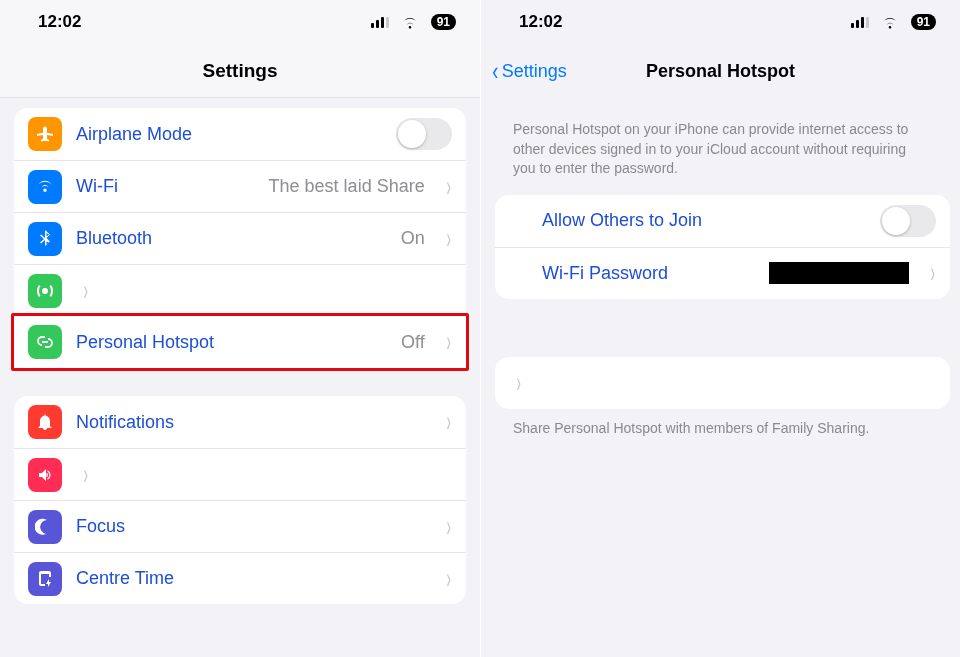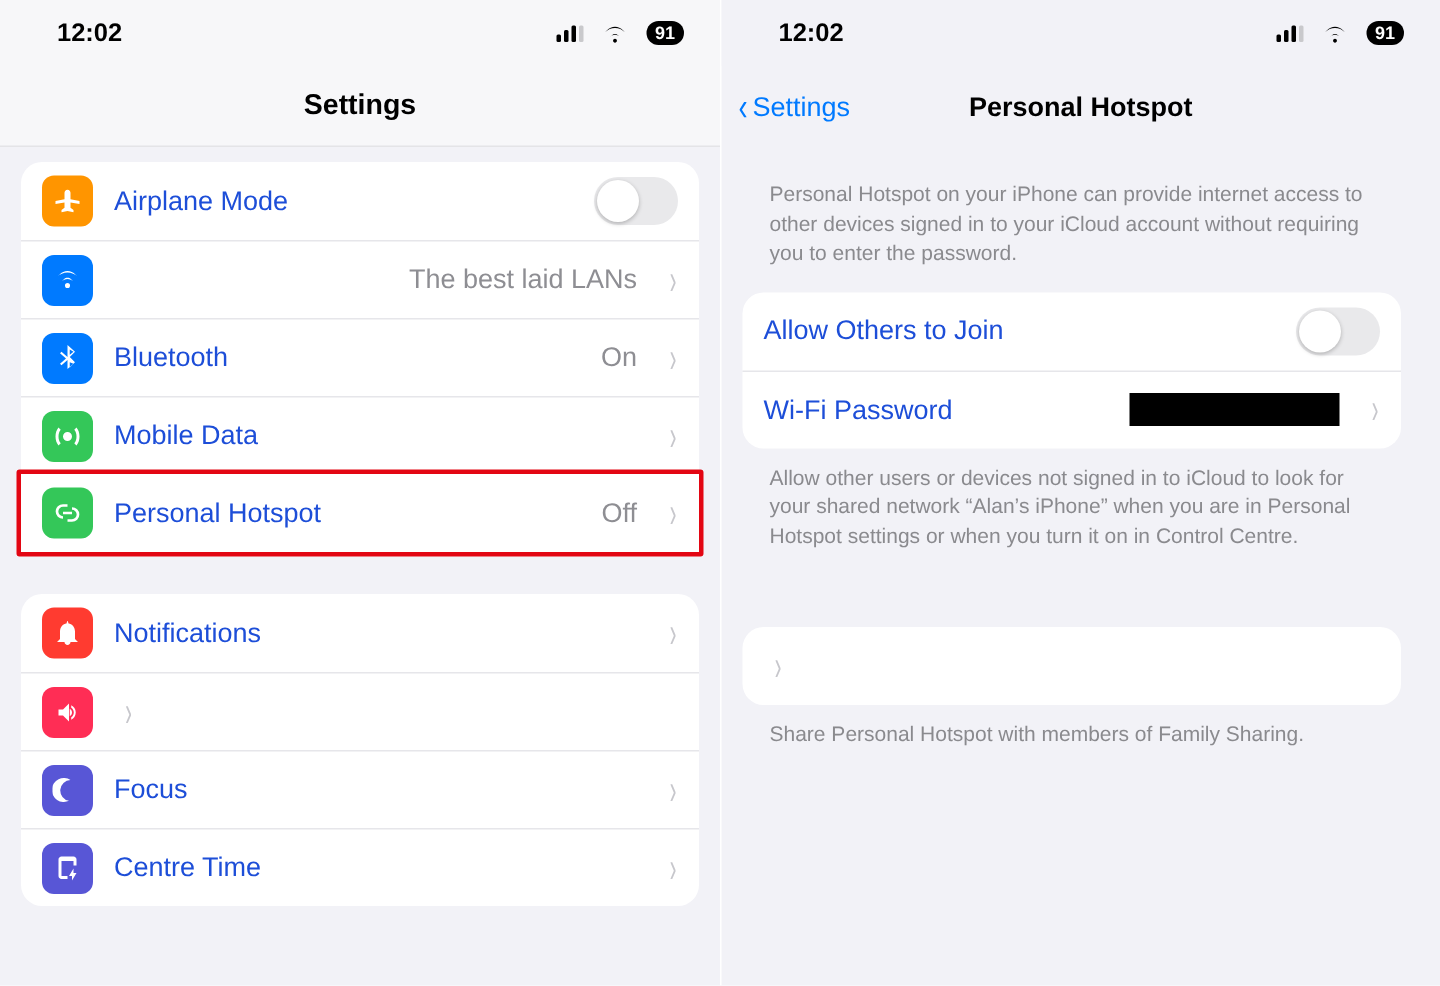--- a/index.html
+++ b/index.html
@@ -58,21 +58,21 @@
   }
   .nav-back .chev { font-size:26px; line-height:1; font-weight:400; transform:scaleX(.7);}
   .nav-title-left { font-size:19px; font-weight:700; }
   .nav-title-right {
     position:absolute; left:0; right:0; text-align:center;
     font-size:18px; font-weight:600;
     pointer-events:none;
   }
   
   .content { padding: 10px 14px 0 14px; }
-  .phone.right .content { padding: 6px 26px 0 14px; }
+  .phone.right .content { padding: 6px 10px 0 14px; }
   .group {
     background:#fff; border-radius:14px;
     margin-bottom:28px;
   }
   .row {
     display:flex; align-items:center;
     min-height:52px; padding:6px 14px;
     gap:14px;
     border-top:1px solid #e6e6ea;
     position:relative;
@@ -107,21 +107,21 @@
     width:28px; height:28px; border-radius:50%; background:#fff;
     box-shadow:0 1px 3px rgba(0,0,0,.25);
   }
   
   .footnote {
     font-size:14px; line-height:1.4; color:#8a8a8e;
     padding:0 18px; margin:-18px 0 20px 0;
   }
   .footnote.top { margin:16px 0 16px 0; padding:0 18px;}
   
-  .phone.right .row .label { font-size:18px; }
+  .phone.right .row .label { font-size:18px;margin-left:33px; }
   .pwd-redact {
     width:140px; height:22px; background:#000; margin-left:auto;
   }
 </style>
 </head>
 <body>
 
 <div class="phone left">
   <div class="status-bar">
     <span>12:02</span>
@@ -154,42 +154,42 @@
         <span class="label">Airplane Mode</span>
         <span class="switch"></span>
       </div>
 
       <div class="row">
         <span class="icon" style="background:#007aff">
           <svg width="20" height="20" viewBox="0 0 20 20">
               <path fill="#fff" d="M10 15a1.7 1.7 0 100-3.4 1.7 1.7 0 000 3.4zm-4-4.3l1.6-1.6c.7-.7 1.5-1 2.4-1s1.7.3 2.4 1l1.6 1.6c-1.1-1.1-2.5-1.7-4-1.7s-2.9.6-4 1.7zM3 7.7l1.6-1.6C6.2 4.5 8 3.7 10 3.7s3.8.8 5.4 2.4L17 7.7c-1.9-1.9-4.4-3-7-3s-5.1 1.1-7 3z"></path>
             </svg>
         </span>
-        <span class="value">The best laid LANs</span>
+        <span class="label">Wi-Fi</span>
+        <span class="value">The best laid Share</span>
         <span class="chevron">›</span>
       </div>
 
       <div class="row">
         <span class="icon" style="background:#007aff">
           <svg width="20" height="20" viewBox="0 0 20 20">
               <path fill="#fff" d="M10 1l5 4.5L11.5 9l3.5 3.5L10 17V11L6 14.5 5 13.5 9 10 5 6.5 6 5.5 10 9V1zm1.5 3v3.5L14 5.5 11.5 4zm0 8.5V16L14 13.5l-2.5-1z"></path>
             </svg>
         </span>
         <span class="label">Bluetooth</span>
         <span class="value">On</span>
         <span class="chevron">›</span>
       </div>
 
       <div class="row">
         <span class="icon" style="background:#34c759">
           <svg width="20" height="20" viewBox="0 0 20 20">
               <path fill="#fff" d="M10 7a3 3 0 100 6 3 3 0 000-6zM4 4l1.5 1.5C4.5 6.6 4 8.2 4 10s.5 3.4 1.5 4.5L4 16c-1.3-1.6-2-3.7-2-6s.7-4.4 2-6zm12 0c1.3 1.6 2 3.7 2 6s-.7 4.4-2 6l-1.5-1.5c1-1.1 1.5-2.7 1.5-4.5s-.5-3.4-1.5-4.5L16 4z"></path>
             </svg>
         </span>
-        <span class="label">Mobile Data</span>
         <span class="chevron">›</span>
       </div>
 
       <div class="highlight">
         <div class="row">
           <span class="icon" style="background:#34c759">
             <svg width="20" height="20" viewBox="0 0 20 20">
                 <path fill="none" stroke="#fff" stroke-width="1.8" d="M7 13a4 4 0 110-8h3m3 2a4 4 0 110 8h-3M7 10h6"></path>
               </svg>
           </span>
@@ -271,21 +271,20 @@
       <div class="row">
         <span class="label">Allow Others to Join</span>
         <span class="switch"></span>
       </div>
       <div class="row">
         <span class="label">Wi-Fi Password</span>
         <span class="pwd-redact"></span>
         <span class="chevron">›</span>
       </div>
     </div>
-    <div class="footnote">Allow other users or devices not signed in to iCloud to look for your shared network “Alan’s iPhone” when you are in Personal Hotspot settings or when you turn it on in Control Centre.</div>
 
     <div style="height:30px"></div>
 
     <div class="group">
       <div class="row">
         <span class="chevron">›</span>
       </div>
     </div>
     <div class="footnote">Share Personal Hotspot with members of Family Sharing.</div>
   </div>

